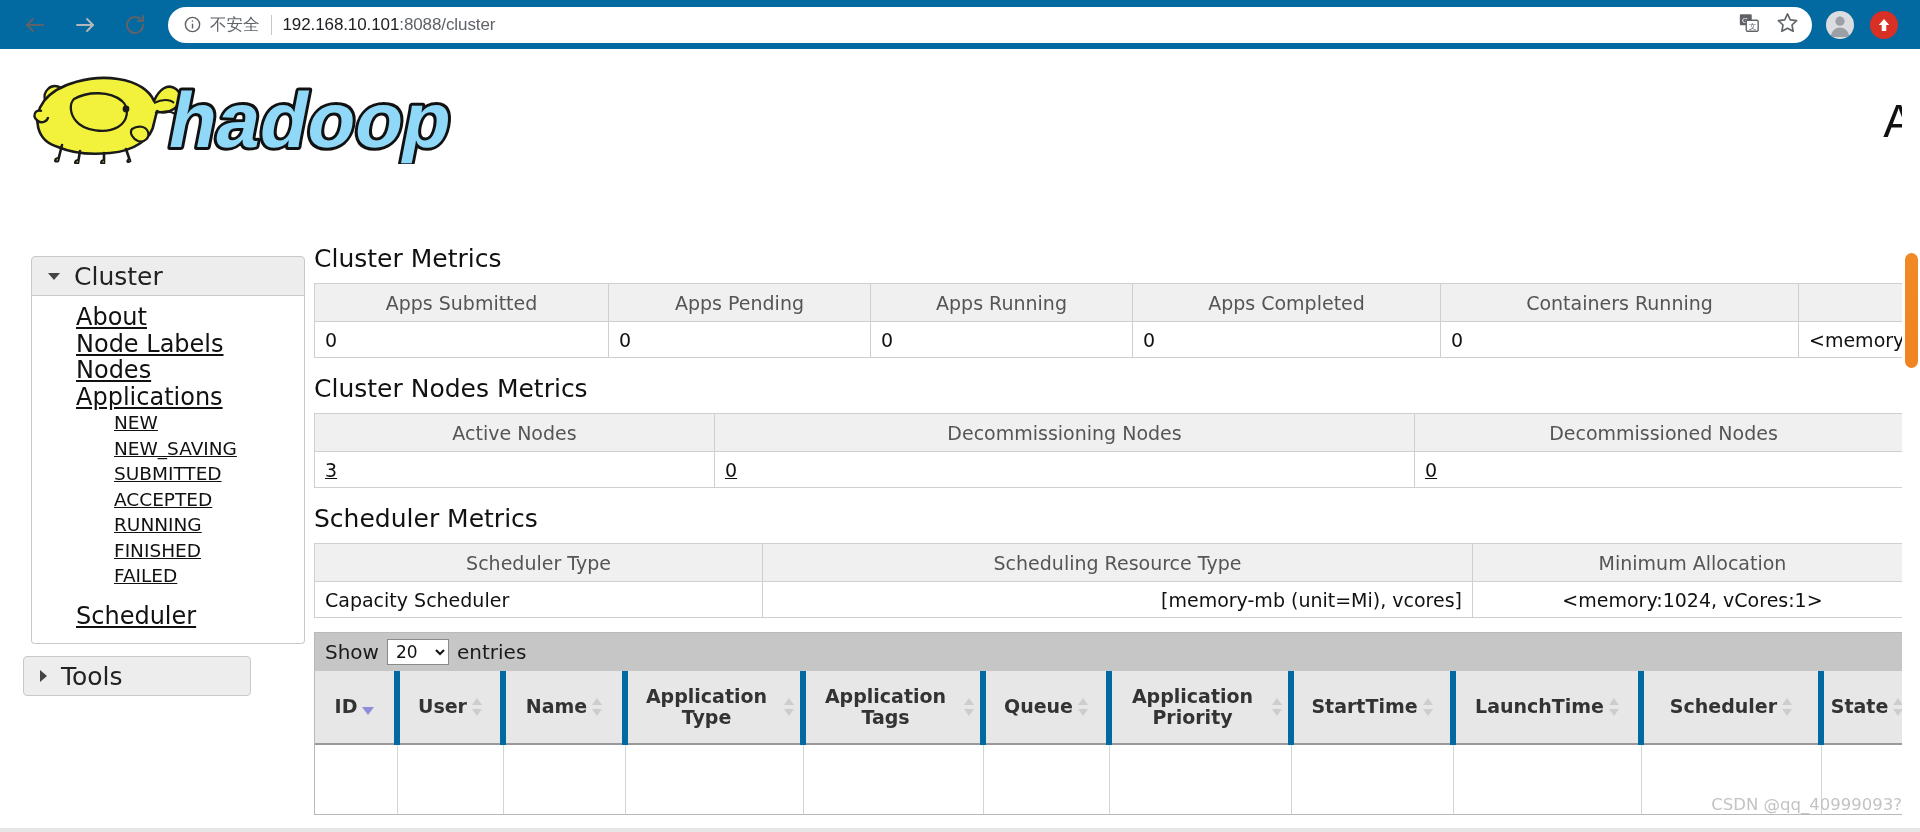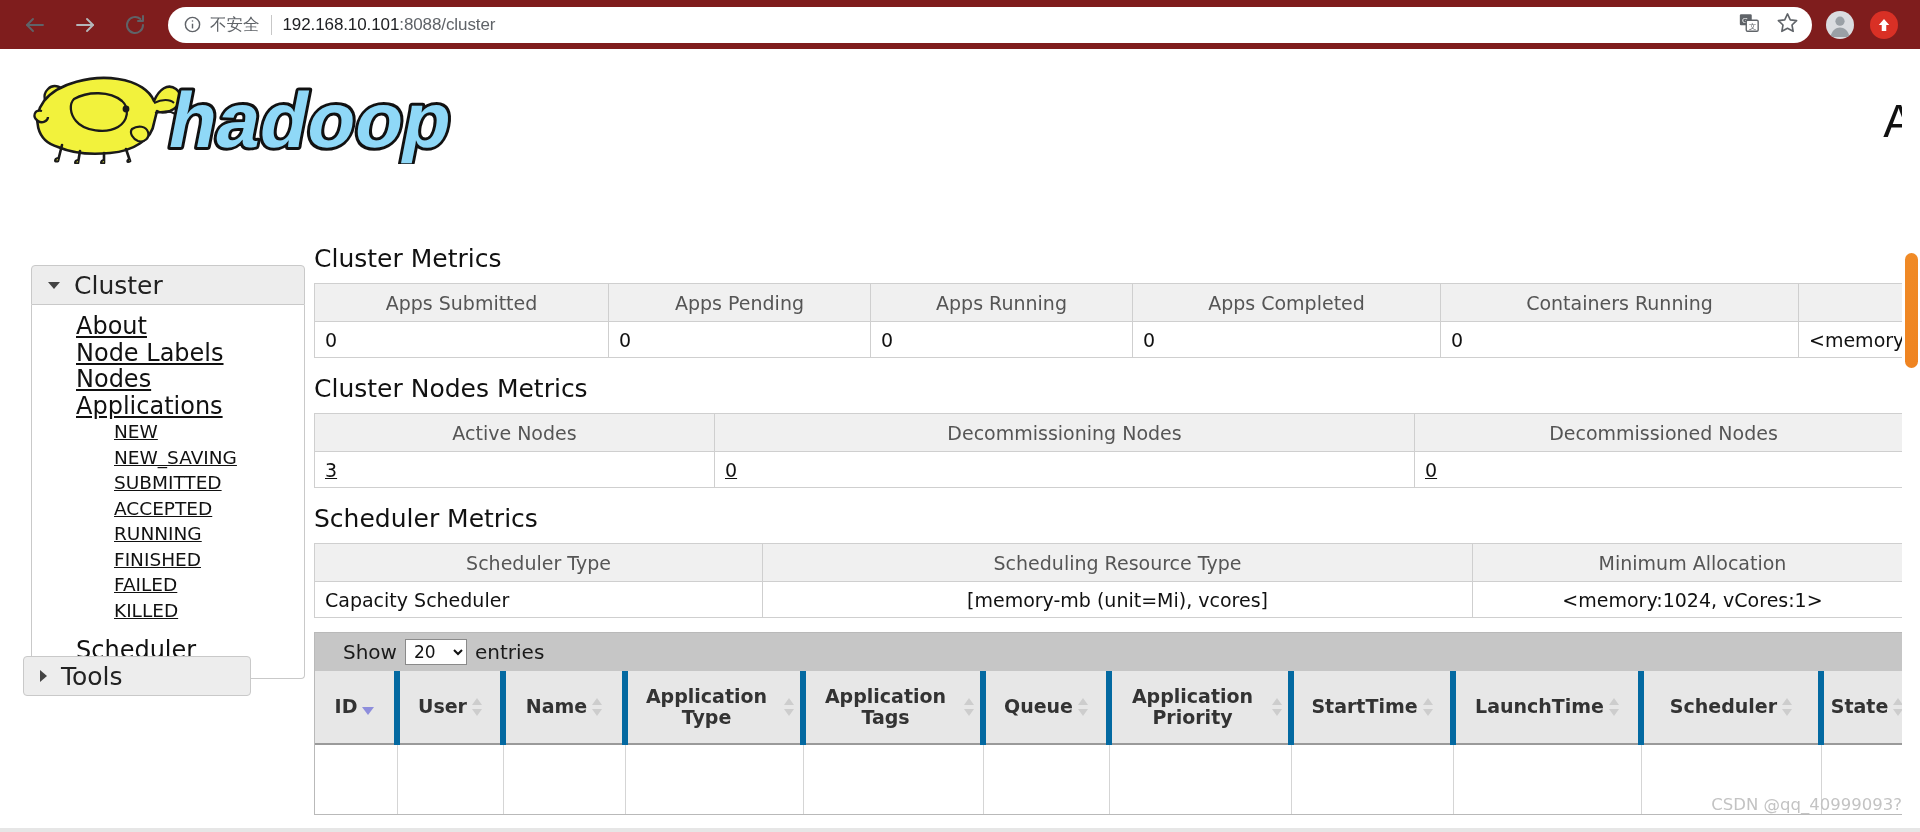--- a/index.html
+++ b/index.html
@@ -8,21 +8,21 @@
     width: 1920px; height: 832px;
     overflow: hidden;
     background: #ffffff;
     font-family: "Liberation Sans", sans-serif;
   }
 
   
   #browser-bar {
     position: absolute; left: 0; top: 0;
     width: 1920px; height: 49px;
-    background: #7f1d1d;
+    background: #0369a1;
     display: flex; align-items: center;
   }
   .nav-btn {
     width: 42px; height: 42px;
     margin-left: 8px;
     display: flex; align-items: center; justify-content: center;
     border-radius: 50%;
     cursor: pointer;
     color: #5f6368;
   }
@@ -117,21 +117,21 @@
     position: absolute;
     right: 6px; top: 45px;
     font-size: 46px;
     color: #111;
     font-family: "Liberation Sans", sans-serif;
   }
 
   
   #sidebar {
     position: absolute;
-    left: 23px; top: 216px;
+    left: 23px; top: 207px;
     width: 282px;
     padding-left: 8px;
   }
   .panel-head {
     background: #ededed;
     border: 1px solid #c9c9c9;
     border-radius: 4px 4px 0 0;
     height: 40px;
     display: flex; align-items: center;
     padding-left: 16px;
@@ -246,21 +246,21 @@
     margin-top: 14px;
     width: 1598px;
     border: 1px solid #b9b9b9;
     border-bottom: none;
     background: #fff;
   }
   #show-bar {
     background: #c6c6c6;
     height: 38px;
     display: flex; align-items: center;
-    padding-left: 28px;
+    padding-left: 10px;
     font-size: 20px;
     color: #1a1a1a;
     font-family: "DejaVu Sans", sans-serif;
   }
   #entries-select {
     margin: 0 8px;
     height: 26px;
     width: 62px;
     font-size: 17px;
     font-family: "DejaVu Sans", sans-serif;
@@ -480,21 +480,20 @@
       <a class="nav-link">Node Labels</a>
       <a class="nav-link">Nodes</a>
       <a class="nav-link">Applications</a>
       <a class="nav-link sub">NEW</a>
       <a class="nav-link sub">NEW_SAVING</a>
       <a class="nav-link sub">SUBMITTED</a>
       <a class="nav-link sub">ACCEPTED</a>
       <a class="nav-link sub">RUNNING</a>
       <a class="nav-link sub">FINISHED</a>
       <a class="nav-link sub">FAILED</a>
-      <a class="nav-link sub">KILLED</a>
       <div class="nav-gap"></div>
       <a class="nav-link">Scheduler</a>
     </div>
   </div>
 
   <div id="tools-panel">
     <div class="panel-head">
       <span class="tri-right"></span>
       <span class="panel-head-title">Tools</span>
     </div>
@@ -567,21 +566,21 @@
       <thead>
         <tr>
           <th>Scheduler Type</th>
           <th>Scheduling Resource Type</th>
           <th>Minimum Allocation</th>
         </tr>
       </thead>
       <tbody>
         <tr>
           <td>Capacity Scheduler</td>
-          <td style="text-align:center">[memory-mb (unit=Mi), vcores]</td>
+          <td style="text-align:right">[memory-mb (unit=Mi), vcores]</td>
           <td style="text-align:center">&lt;memory:1024, vCores:1&gt;</td>
         </tr>
       </tbody>
     </table>
 
     <div id="apps-block">
       <div id="show-bar">
         <span>Show</span>
         <select id="entries-select">
           <option>20</option>

